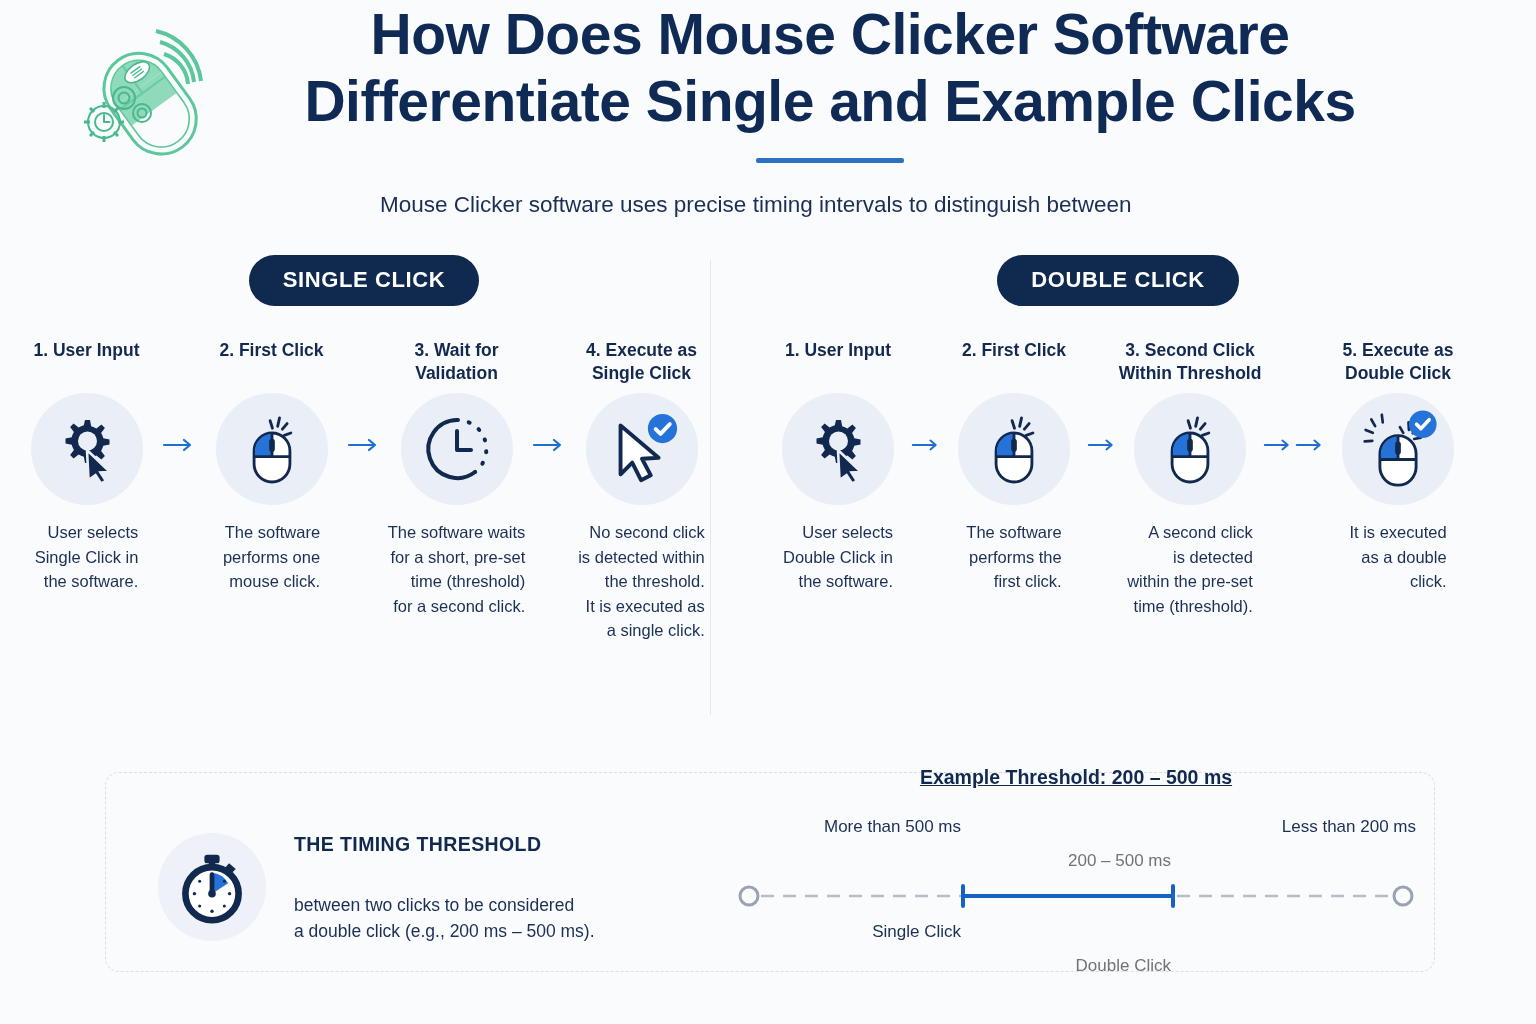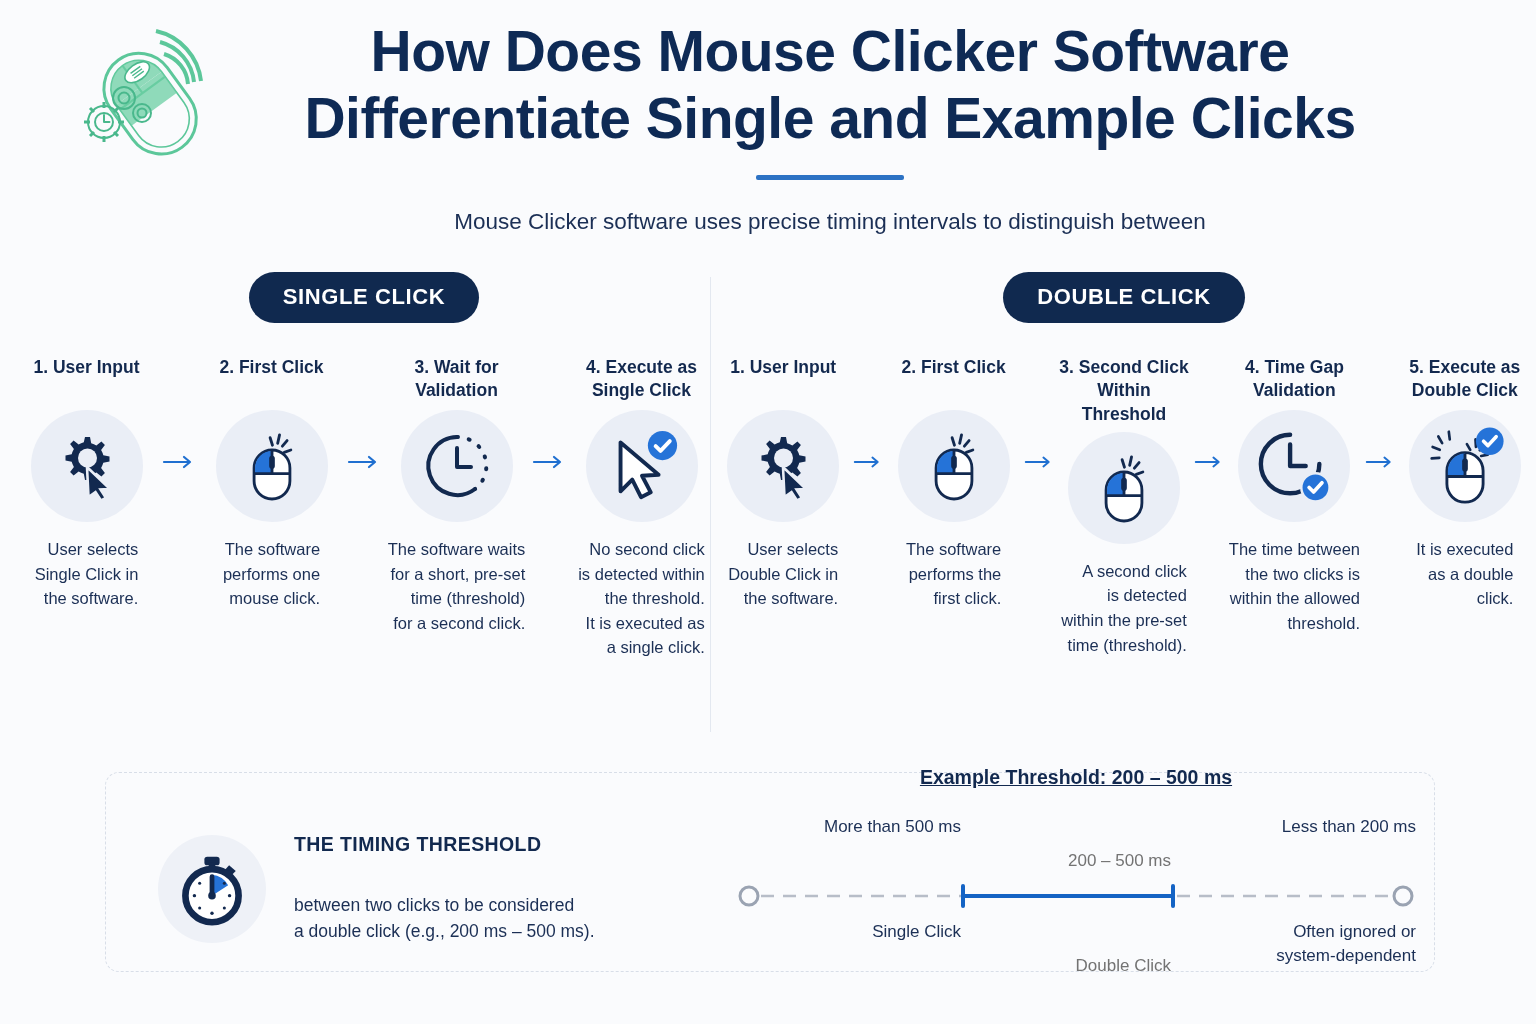--- a/index.html
+++ b/index.html
@@ -6,36 +6,36 @@
   html, body { width: 1536px; height: 1024px; }
   body {
     background: #fafbfd;
     font-family: "Liberation Sans", sans-serif;
     color: #132a52;
     position: relative;
     overflow: hidden;
   }
 
   
-  .header { position: relative; padding-top: 18px; }
+  .header { position: relative; padding-top: 1px; }
   .logo {
     position: absolute; left: 68px; top: 20px;
     width: 150px; height: 140px;
   }
   .title-block { width: 1200px; margin-left: 230px; text-align: center; }
   .title {
     font-size: 57px; font-weight: 700; line-height: 1.18;
     color: #0e2a55; letter-spacing: -0.5px;
   }
   .title-rule {
     width: 148px; height: 5px; background: #2c72c4;
     margin: 22px auto 0; border-radius: 2px;
   }
   .subtitle {
-    margin: 24px auto 0; width: 900px; text-align: center;
+    margin: 24px auto 0; width: 900px; text-align: left;
     font-size: 22.5px; line-height: 1.58; color: #1b2f55;
   }
 
   
   .flows {
     position: relative; margin-top: 33px; display: flex;
     padding: 0 14px; height: 470px;
   }
   .divider {
     position: absolute; left: 710px; top: 5px;
@@ -79,21 +79,21 @@
   }
   .flow.double .arrow { width: 32px; }
 
   
   .panel {
     position: absolute; left: 105px; top: 772px;
     width: 1330px; height: 200px;
     border: 1.6px dashed #d8dee8; border-radius: 14px;
     display: flex; align-items: center;
   }
-  .panel-left { display: flex; align-items: center; padding-left: 52px; width: 620px; margin-top: 34px; }
+  .panel-left { display: flex; align-items: flex-start; padding-left: 52px; width: 620px; margin-top: 34px; }
   .watch-circle {
     width: 108px; height: 108px; border-radius: 50%;
     background: #eef1f7; display: flex; align-items: center; justify-content: center;
     flex: none;
   }
   .panel-text { margin-left: 28px; }
   .panel-heading {
     font-size: 19.5px; font-weight: 700; letter-spacing: 0.4px;
     color: #12294f; margin-bottom: 11px;
   }
@@ -339,35 +339,20 @@
         </div>
         <div class="step-desc">A second click<br>is detected<br>within the pre-set<br>time (threshold).</div>
       </div>
 
       <div class="arrow">
         <svg viewBox="0 0 34 16" width="30" height="16">
             <path d="M2 8 h26 M22 3 l6 5 -6 5" fill="none" stroke="#1f6fd0" stroke-width="2.2" stroke-linecap="round" stroke-linejoin="round"></path>
           </svg>
       </div>
 
-      <div class="step">
-        <div class="step-title">
-          <span>4. Time Gap</span><br>
-          <span>Validation</span>
-        </div>
-        <div class="icon-wrap">
-          <svg viewBox="0 0 80 80" width="78" height="78">
-            <path d="M36 8 A30 30 0 1 0 66 38" fill="none" stroke="#12294f" stroke-width="4.5" stroke-linecap="round"></path>
-            <path d="M36 18 V40 H52" fill="none" stroke="#12294f" stroke-width="4.5" stroke-linecap="round" stroke-linejoin="round"></path>
-            <circle cx="62" cy="62" r="14.5" fill="#2573d8" stroke="#eaeef6" stroke-width="2.5"></circle>
-            <path d="M55.5 62 l4.6 4.6 8.6-9.4" fill="none" stroke="#ffffff" stroke-width="3.8" stroke-linecap="round" stroke-linejoin="round"></path>
-          </svg>
-        </div>
-        <div class="step-desc">The time between<br>the two clicks is<br>within the allowed<br>threshold.</div>
-      </div>
 
       <div class="arrow">
         <svg viewBox="0 0 34 16" width="30" height="16">
             <path d="M2 8 h26 M22 3 l6 5 -6 5" fill="none" stroke="#1f6fd0" stroke-width="2.2" stroke-linecap="round" stroke-linejoin="round"></path>
           </svg>
       </div>
 
       <div class="step">
         <div class="step-title">
           <span>5. Execute as</span><br>
@@ -446,19 +431,15 @@
         <path d="M227 6 V26" stroke="#1463c4" stroke-width="4" stroke-linecap="round"></path>
         <path d="M437 6 V26" stroke="#1463c4" stroke-width="4" stroke-linecap="round"></path>
         <path d="M441 16 H654" stroke="#b7bdc8" stroke-width="2.6" stroke-dasharray="13 9"></path>
         <circle cx="667" cy="16" r="9" fill="none" stroke="#9aa3b2" stroke-width="3"></circle>
       </svg>
     </div>
 
     <div class="tl-labels-bottom">
       <div class="tl-col c1">Single Click</div>
       <div class="tl-col c2 mid">Double Click</div>
-      <div class="tl-col c3">
-        <span>Often ignored or</span><br>
-        <span>system-dependent</span>
-      </div>
     </div>
   </div>
 </div>
 
 </body></html>

